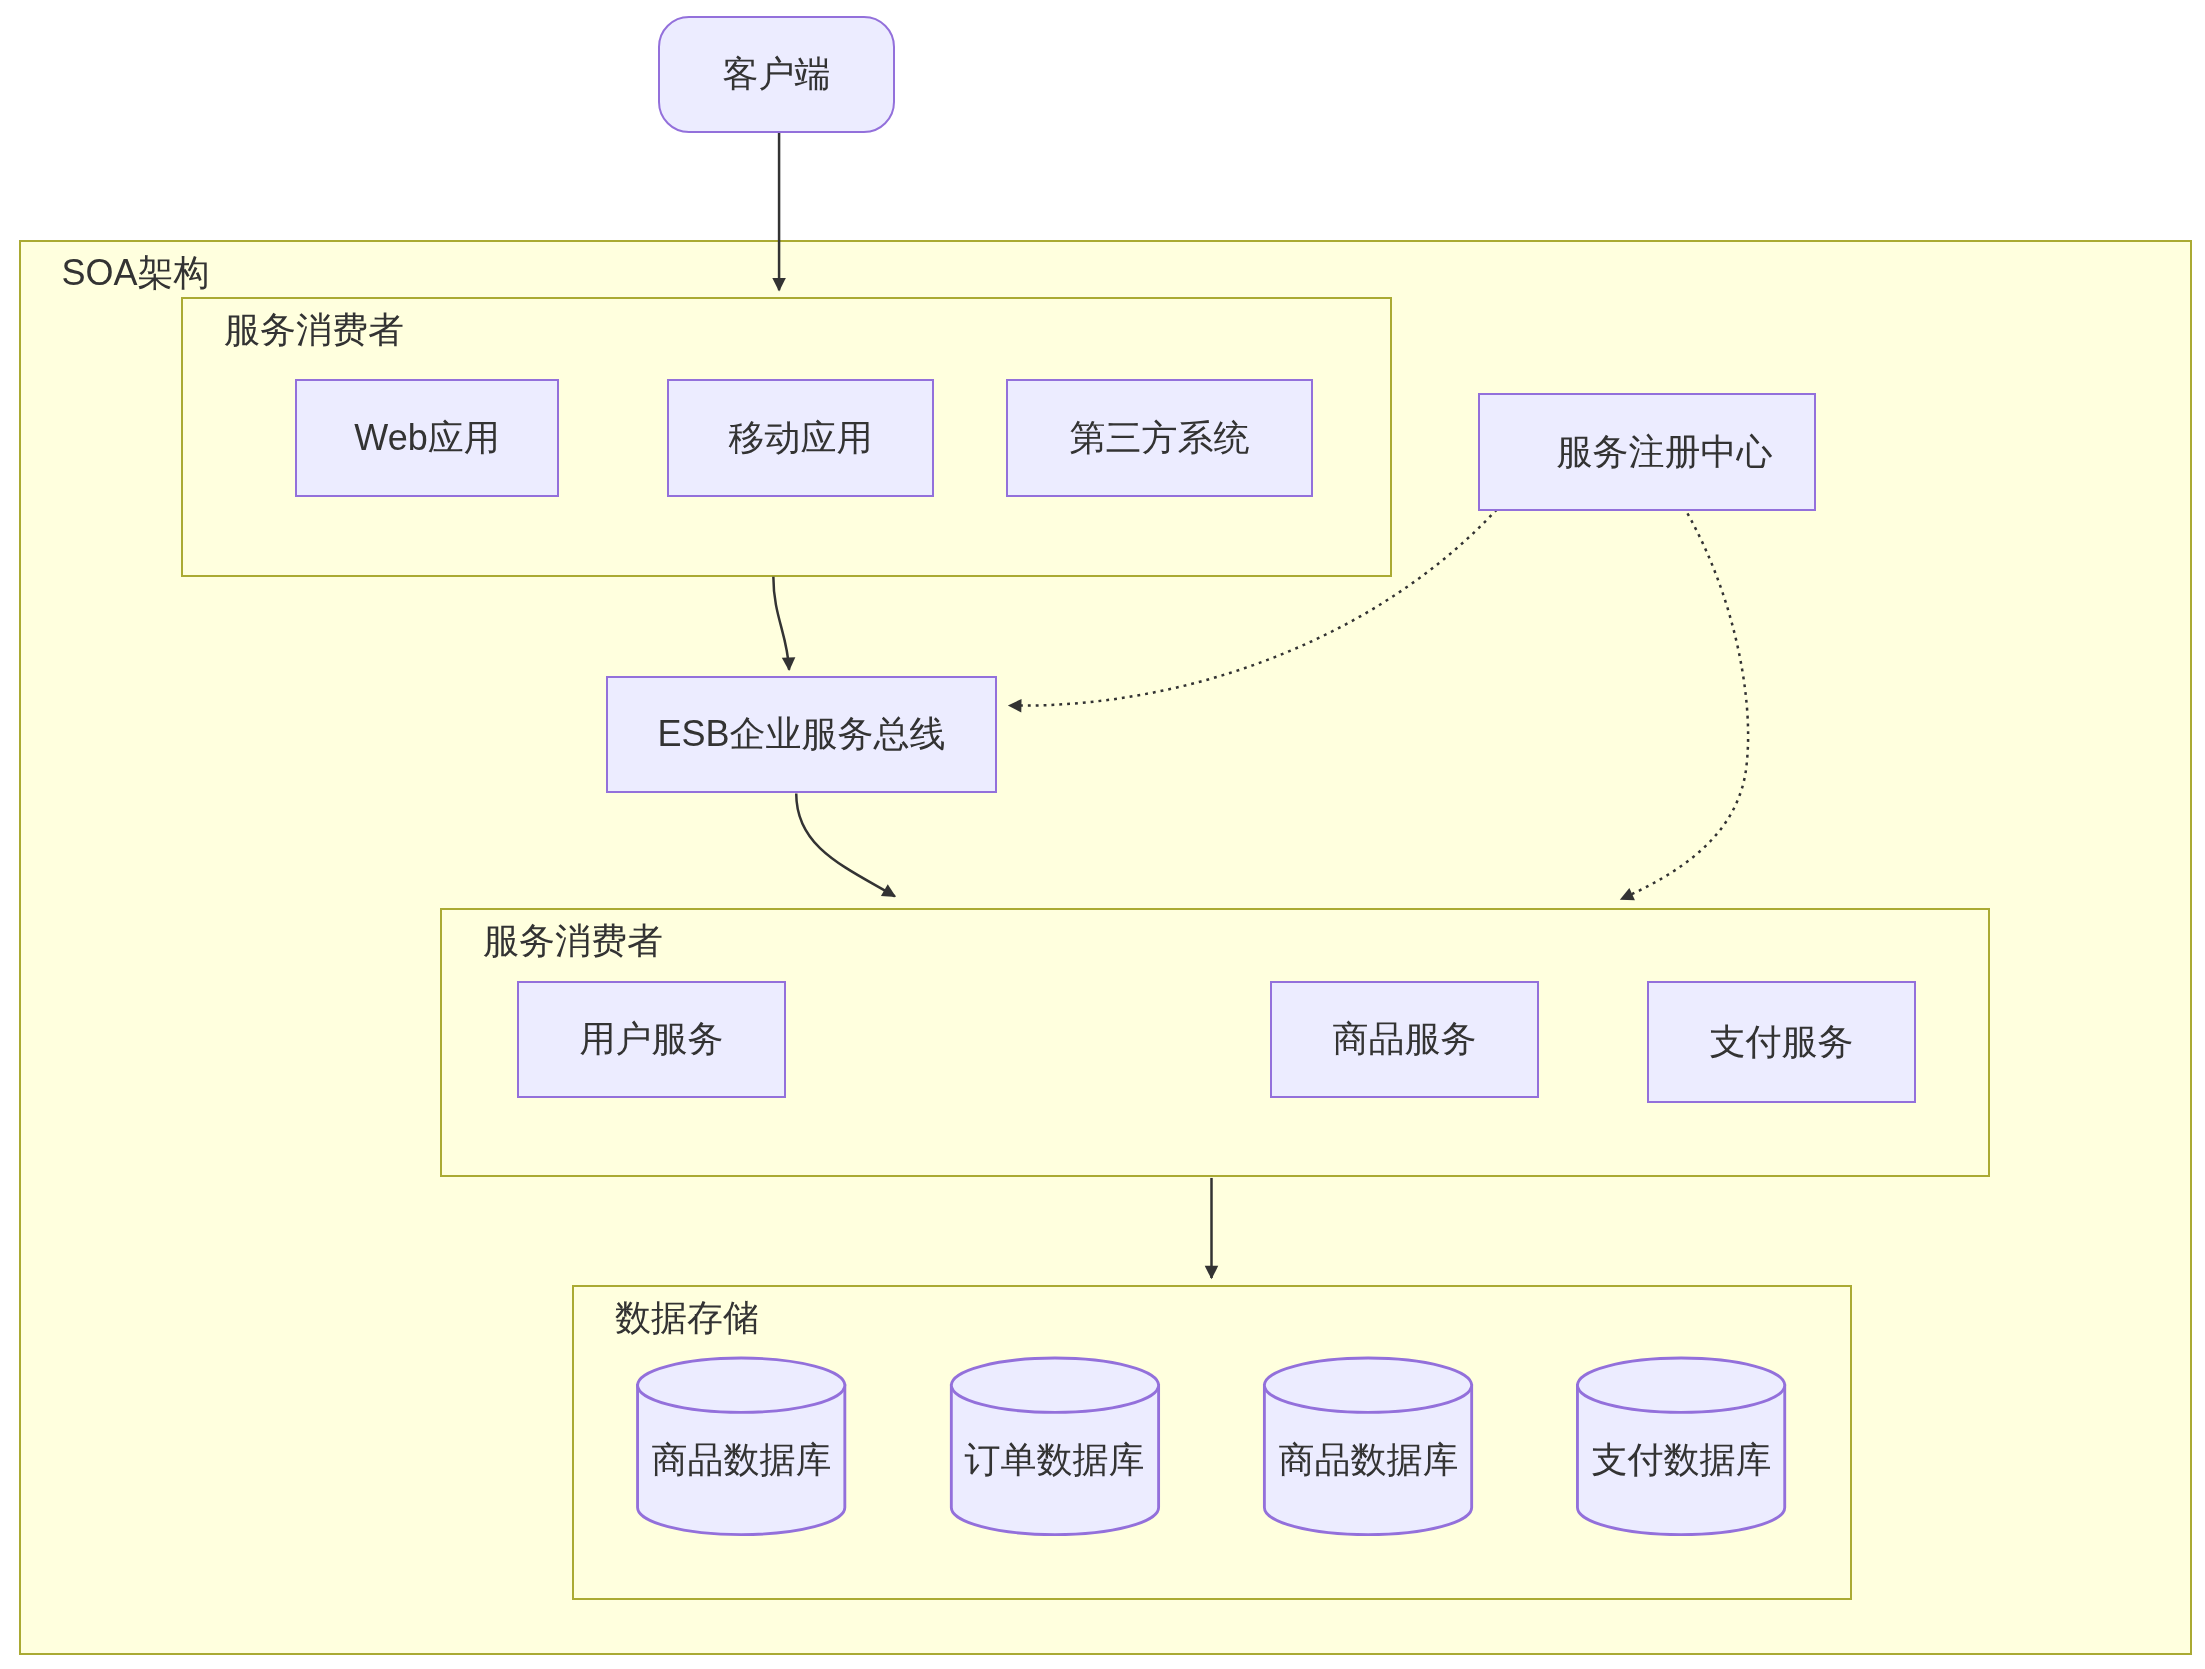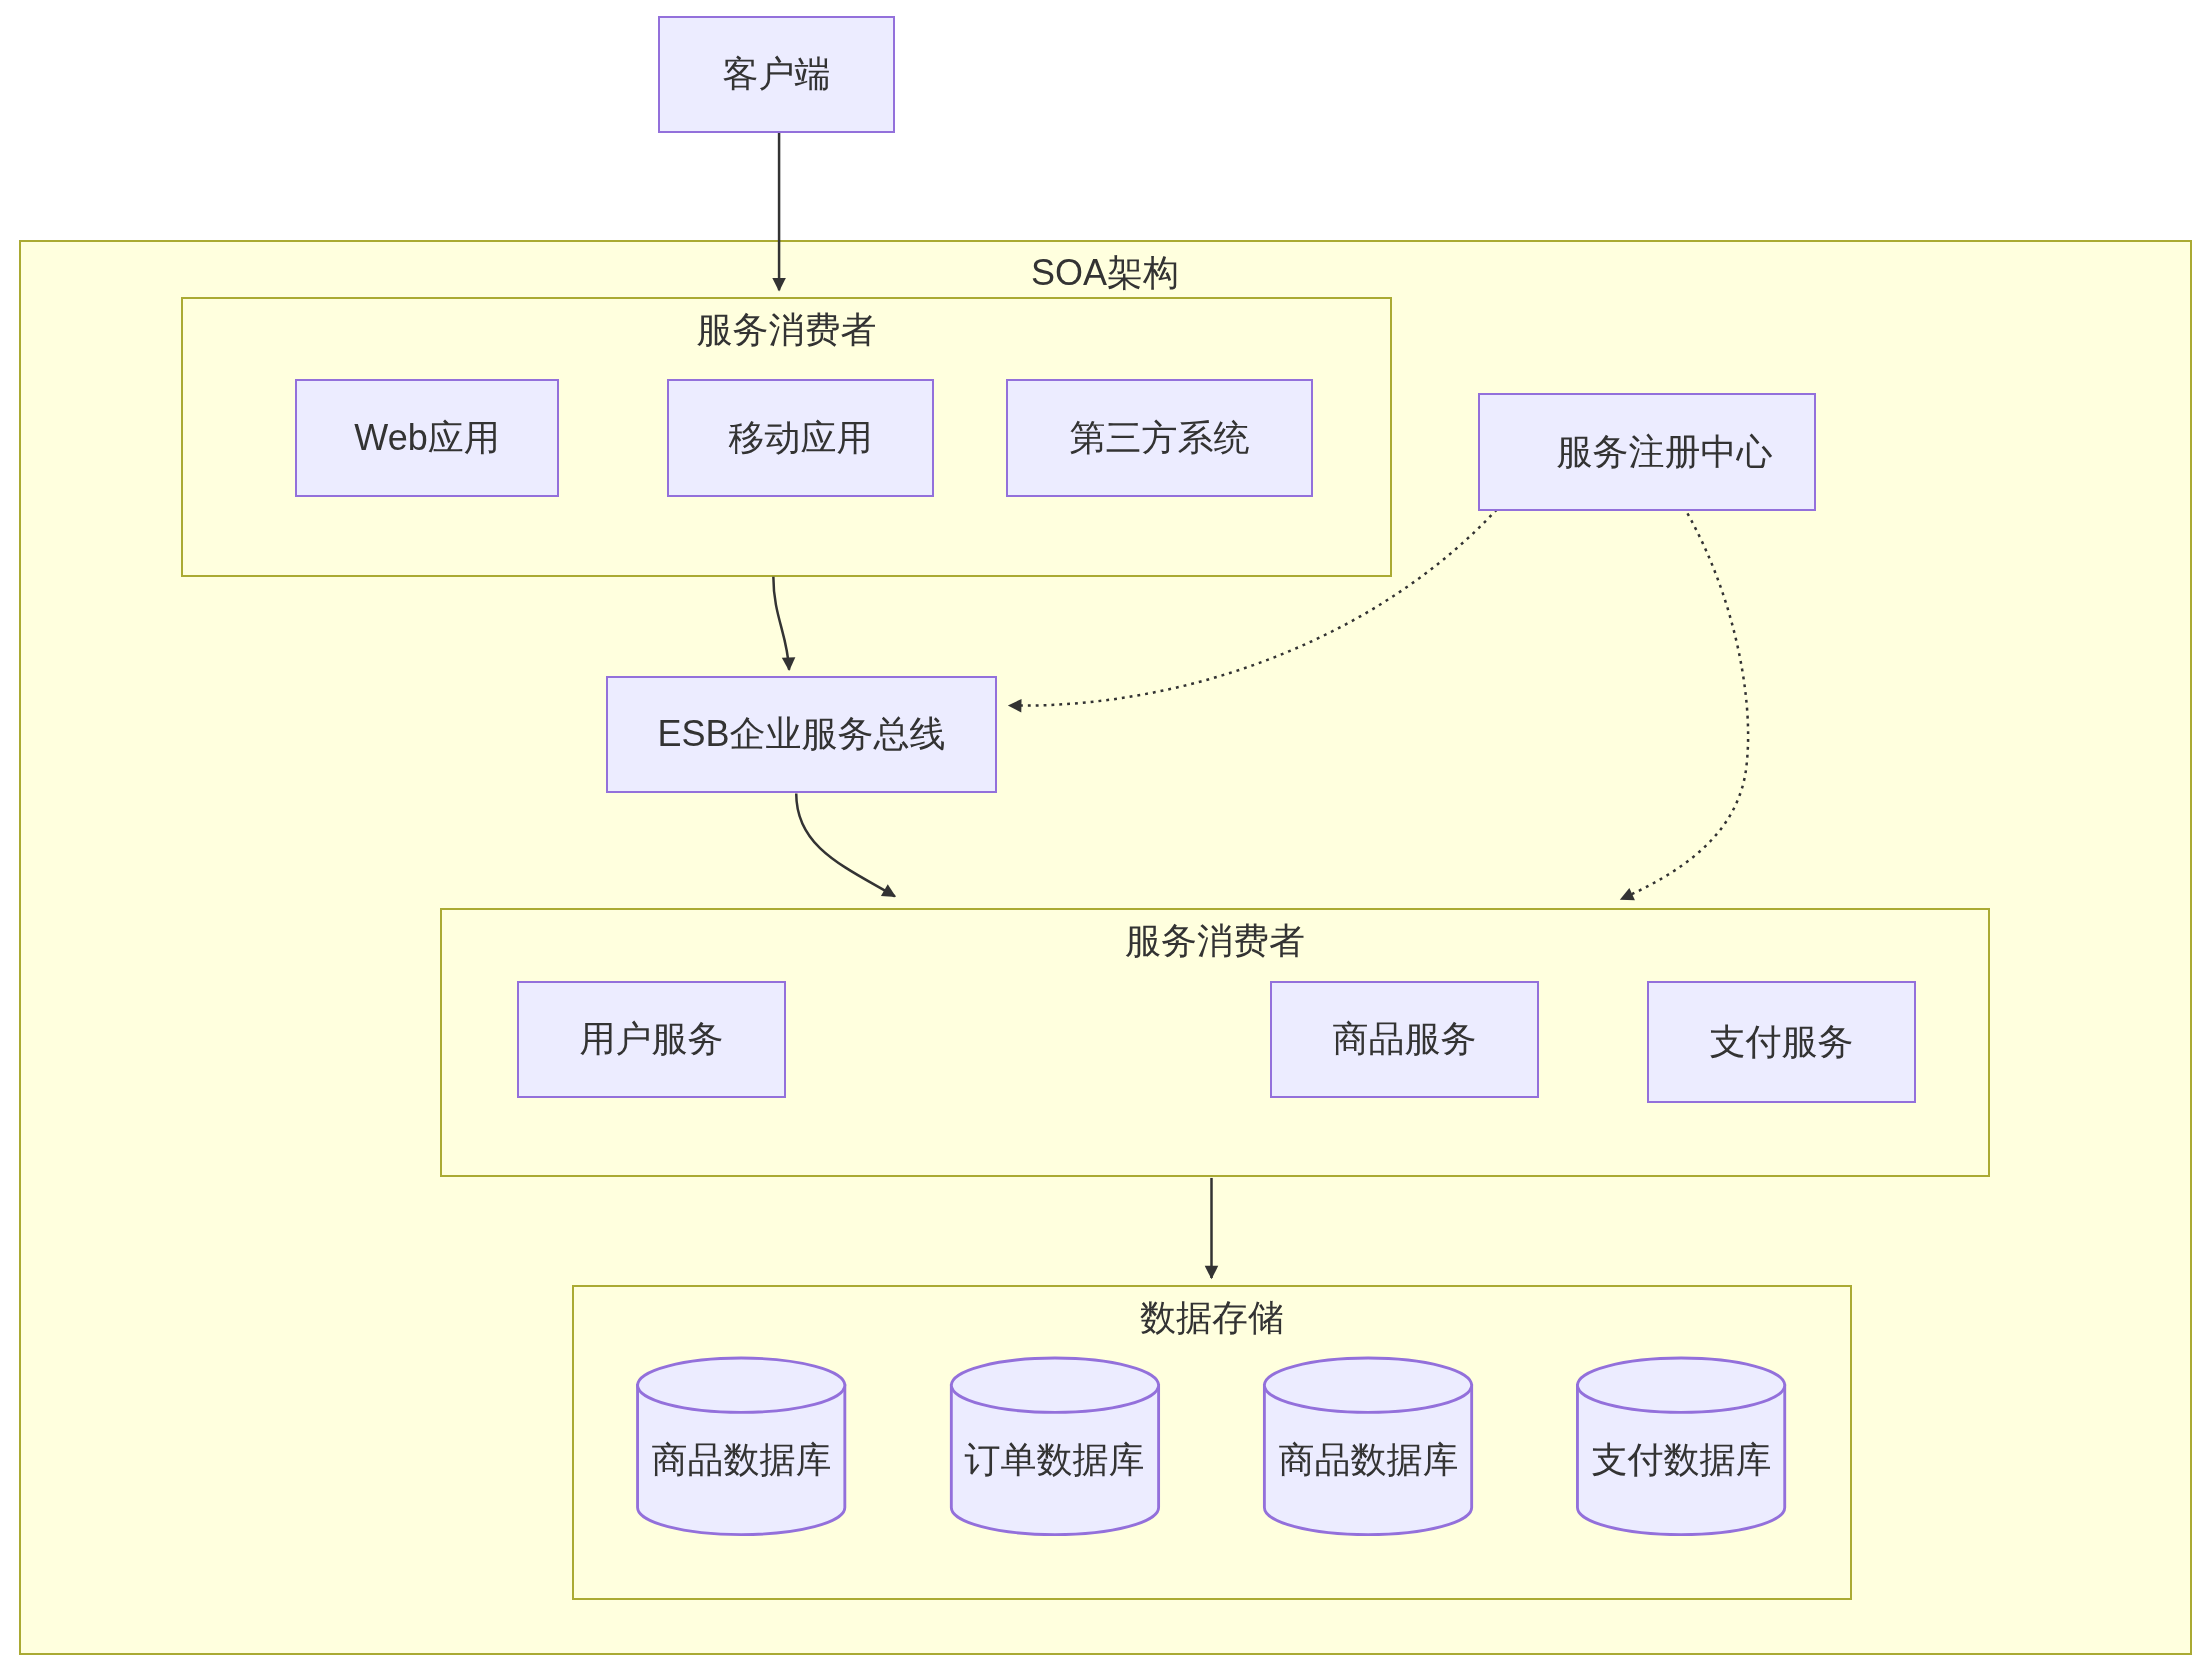--- a/index.html
+++ b/index.html
@@ -17,25 +17,26 @@
     background: #FFFFDE;
     border: 2.1px solid #AAAA33;
     box-sizing: border-box;
     z-index: 1;
   }
   .cluster-title {
     position: absolute;
     top: 8.6px;
     left: 0;
     right: 0;
-    text-align: center;
+    text-align: left;
     font-size: 36px;
     line-height: 43px;
     color: #333333;
     white-space: nowrap;
+    padding-left: 41px;
   }
   .edge-layer {
     position: absolute;
     left: 0;
     top: 0;
     z-index: 2;
     pointer-events: none;
   }
   .node {
     position: absolute;
@@ -111,21 +112,21 @@
     <g>
       <path class="cyl-shape" d="M1769 1938 L1769 2109 A145 38 0 0 0 2059 2109 L2059 1938 Z"></path>
       <ellipse class="cyl-shape" cx="1914" cy="1938" rx="145" ry="38"></ellipse>
     </g>
     <g>
       <path class="cyl-shape" d="M2207 1938 L2207 2109 A145 38 0 0 0 2497 2109 L2497 1938 Z"></path>
       <ellipse class="cyl-shape" cx="2352" cy="1938" rx="145" ry="38"></ellipse>
     </g>
   </svg>
 
-  <div class="node" style="left:658px; top:15.7px; width:237px; height:117px;">
+  <div class="node" style="left:658px; top:15.7px; width:237px; height:117px;border-radius:31px;">
     <span>客户端</span>
   </div>
 
   <div class="node" style="left:259px; top:379px; width:264px; height:118px;margin-left:36px;">
     <span>Web应用</span>
   </div>
 
   <div class="node" style="left:631px; top:379px; width:267px; height:118px;margin-left:36px;">
     <span>移动应用</span>
   </div>

